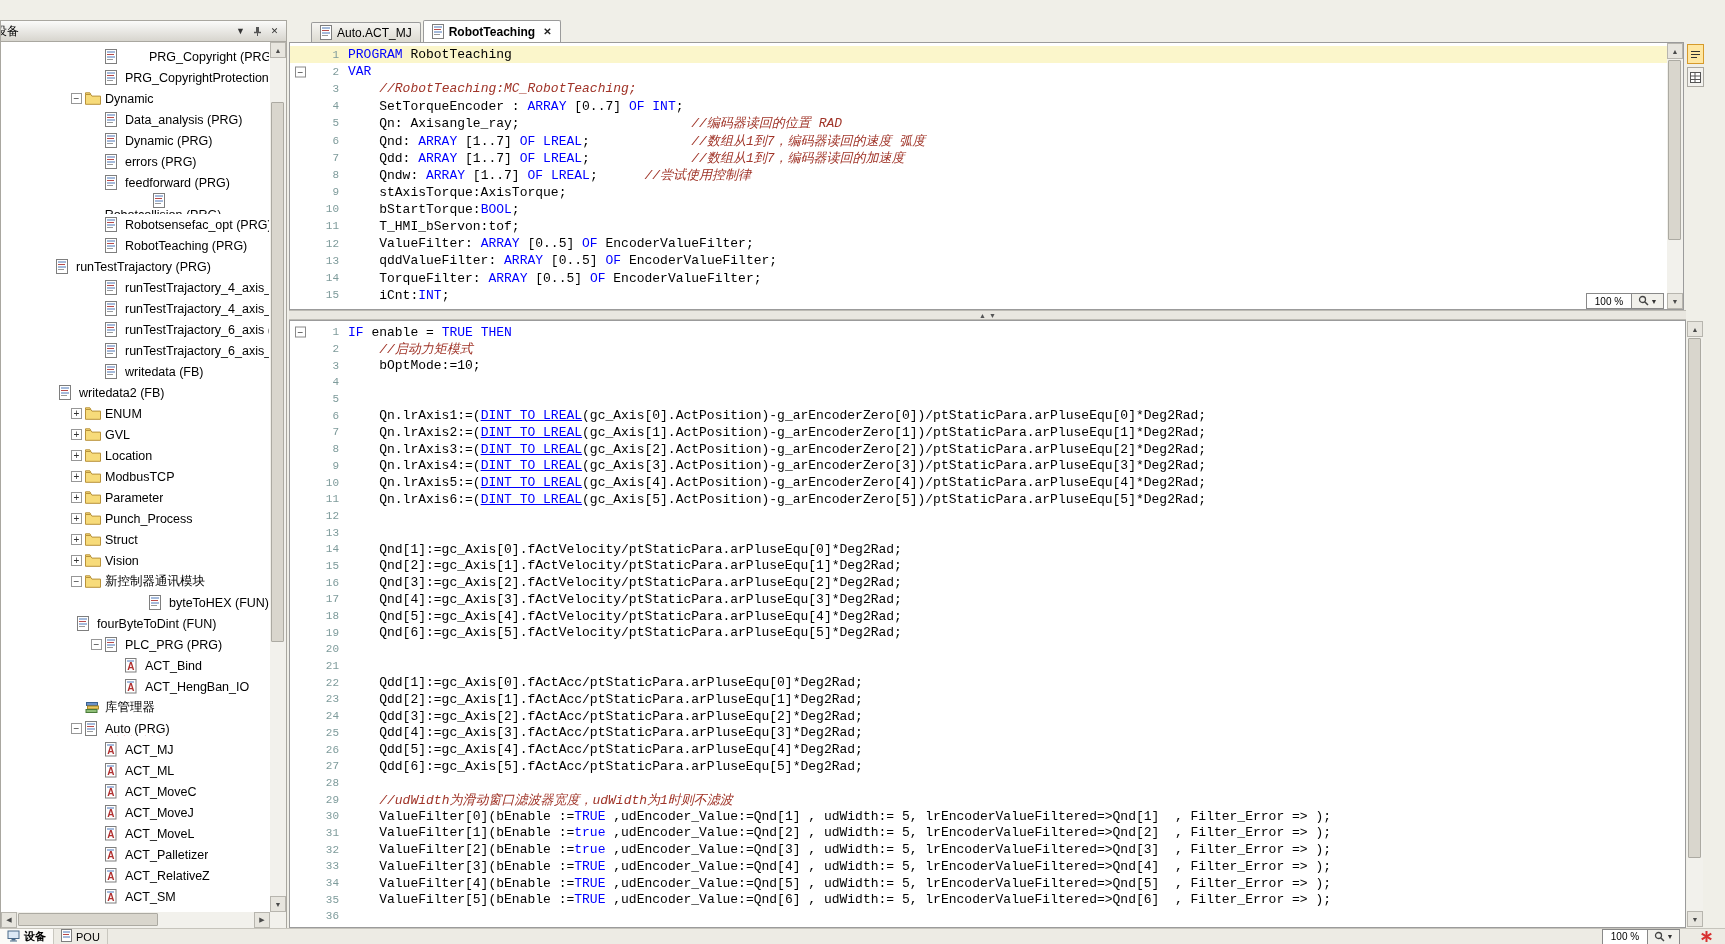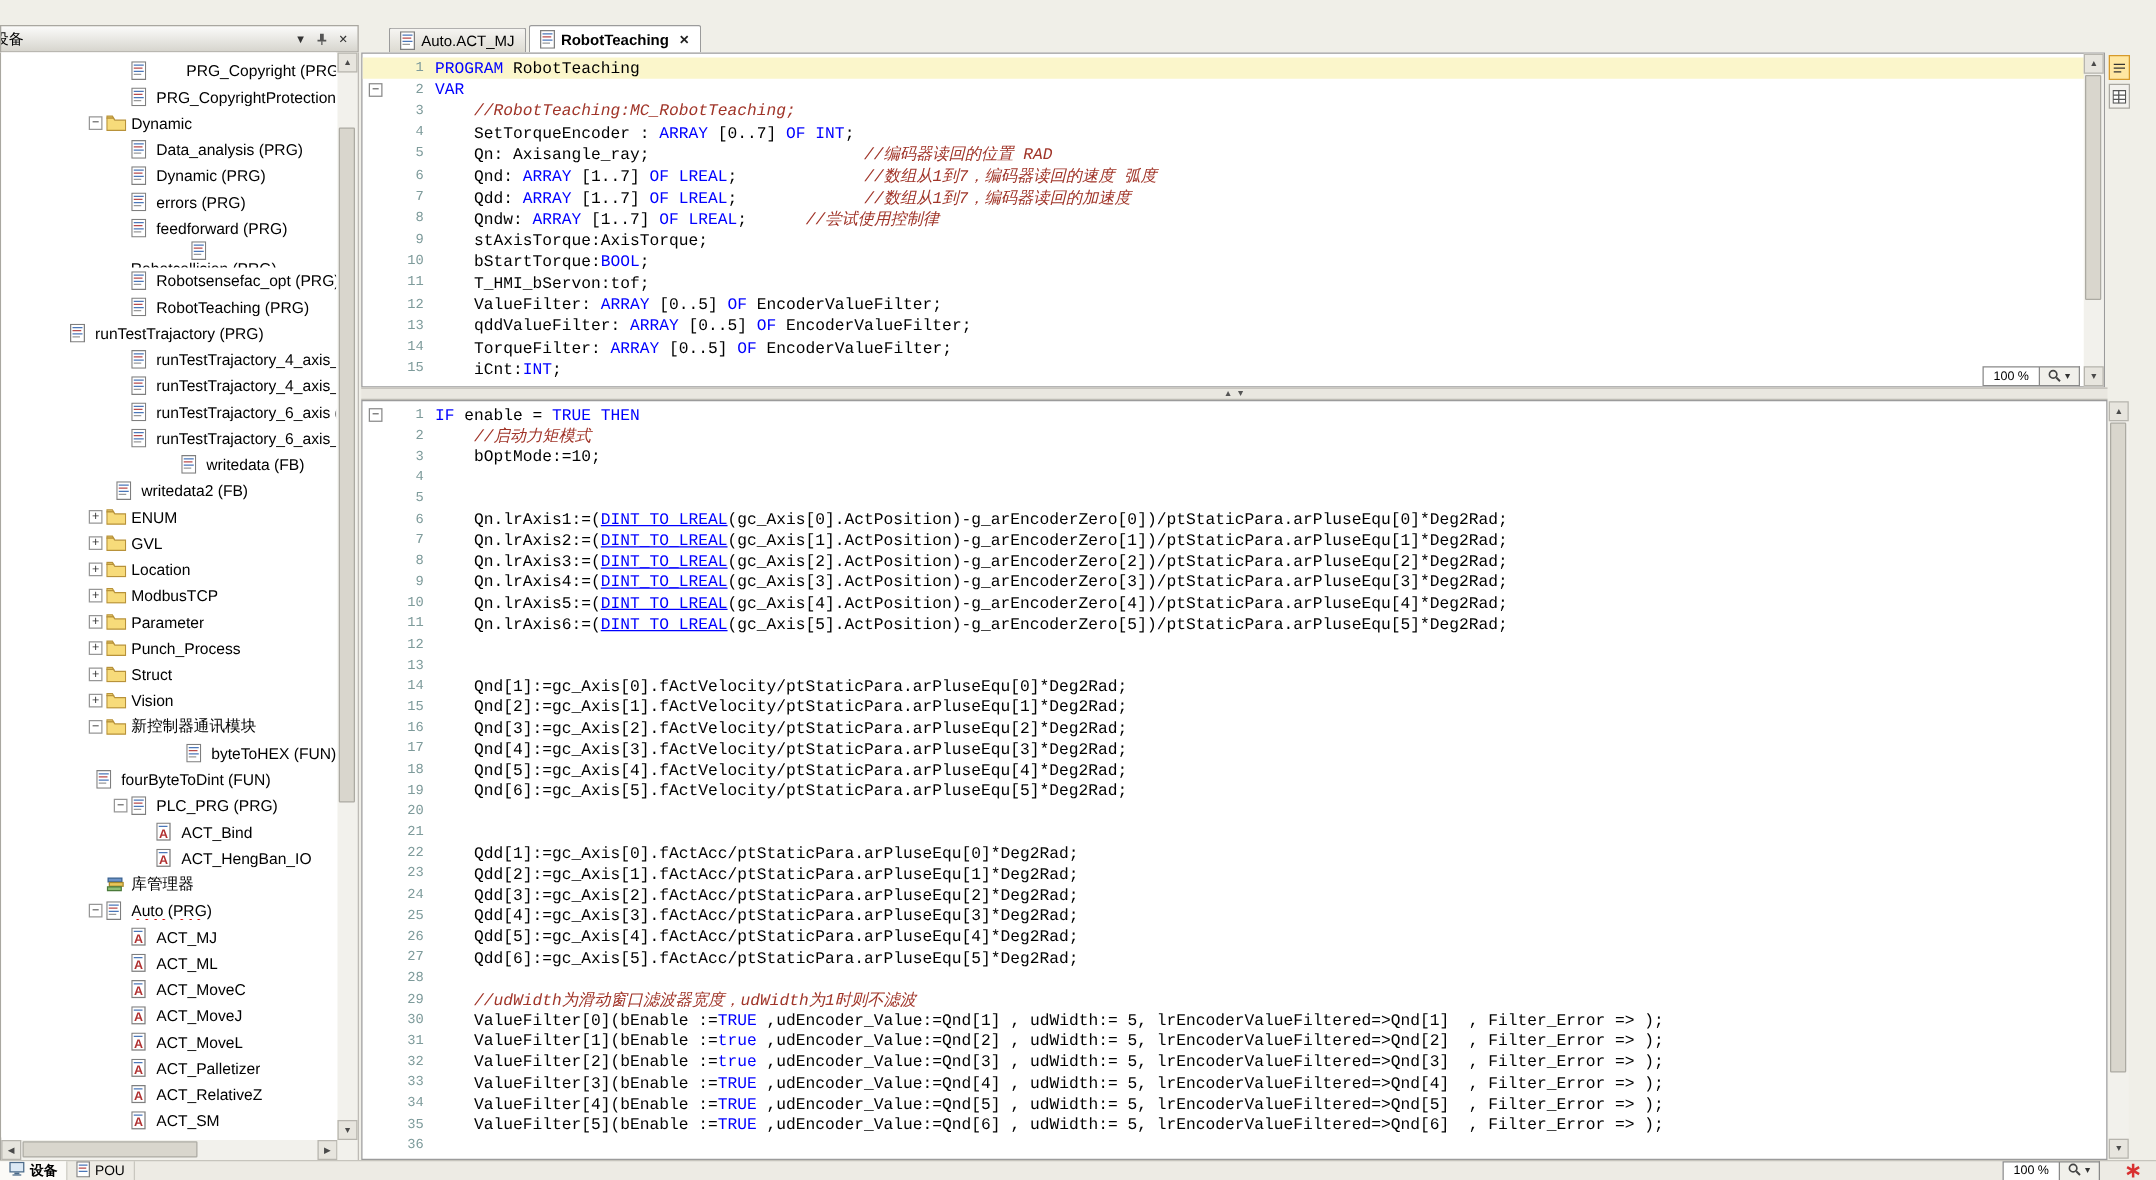--- a/index.html
+++ b/index.html
@@ -280,33 +280,33 @@
           <svg width="12" height="15" viewBox="0 0 12 15">
             <rect x="0.5" y="0.5" width="11" height="14" fill="#FFFFFF" stroke="#7E7E7E"></rect>
             <line x1="2" y1="3" x2="10" y2="3" stroke="#4A76B8"></line>
             <line x1="2" y1="5.5" x2="9" y2="5.5" stroke="#B84A4A"></line>
             <line x1="2" y1="8" x2="10" y2="8" stroke="#4A76B8"></line>
             <line x1="2" y1="10.5" x2="8" y2="10.5" stroke="#999"></line>
           </svg>
         </span>
         <span class="tlabel">runTestTrajactory_6_axis_SF</span>
       </div>
-      <div class="trow" style="padding-left: 104px; margin-left: 40px;">
+      <div class="trow" style="padding-left: 104px;">
         <span class="ticn">
           <svg width="12" height="15" viewBox="0 0 12 15">
             <rect x="0.5" y="0.5" width="11" height="14" fill="#FFFFFF" stroke="#7E7E7E"></rect>
             <line x1="2" y1="3" x2="10" y2="3" stroke="#4A76B8"></line>
             <line x1="2" y1="5.5" x2="9" y2="5.5" stroke="#B84A4A"></line>
             <line x1="2" y1="8" x2="10" y2="8" stroke="#4A76B8"></line>
             <line x1="2" y1="10.5" x2="8" y2="10.5" stroke="#999"></line>
           </svg>
         </span>
         <span class="tlabel">writedata (FB)</span>
       </div>
-      <div class="trow" style="padding-left: 92px;">
+      <div class="trow" style="padding-left: 58px;">
         <span class="ticn">
           <svg width="12" height="15" viewBox="0 0 12 15">
             <rect x="0.5" y="0.5" width="11" height="14" fill="#FFFFFF" stroke="#7E7E7E"></rect>
             <line x1="2" y1="3" x2="10" y2="3" stroke="#4A76B8"></line>
             <line x1="2" y1="5.5" x2="9" y2="5.5" stroke="#B84A4A"></line>
             <line x1="2" y1="8" x2="10" y2="8" stroke="#4A76B8"></line>
             <line x1="2" y1="10.5" x2="8" y2="10.5" stroke="#999"></line>
           </svg>
         </span>
         <span class="tlabel">writedata2 (FB)</span>

